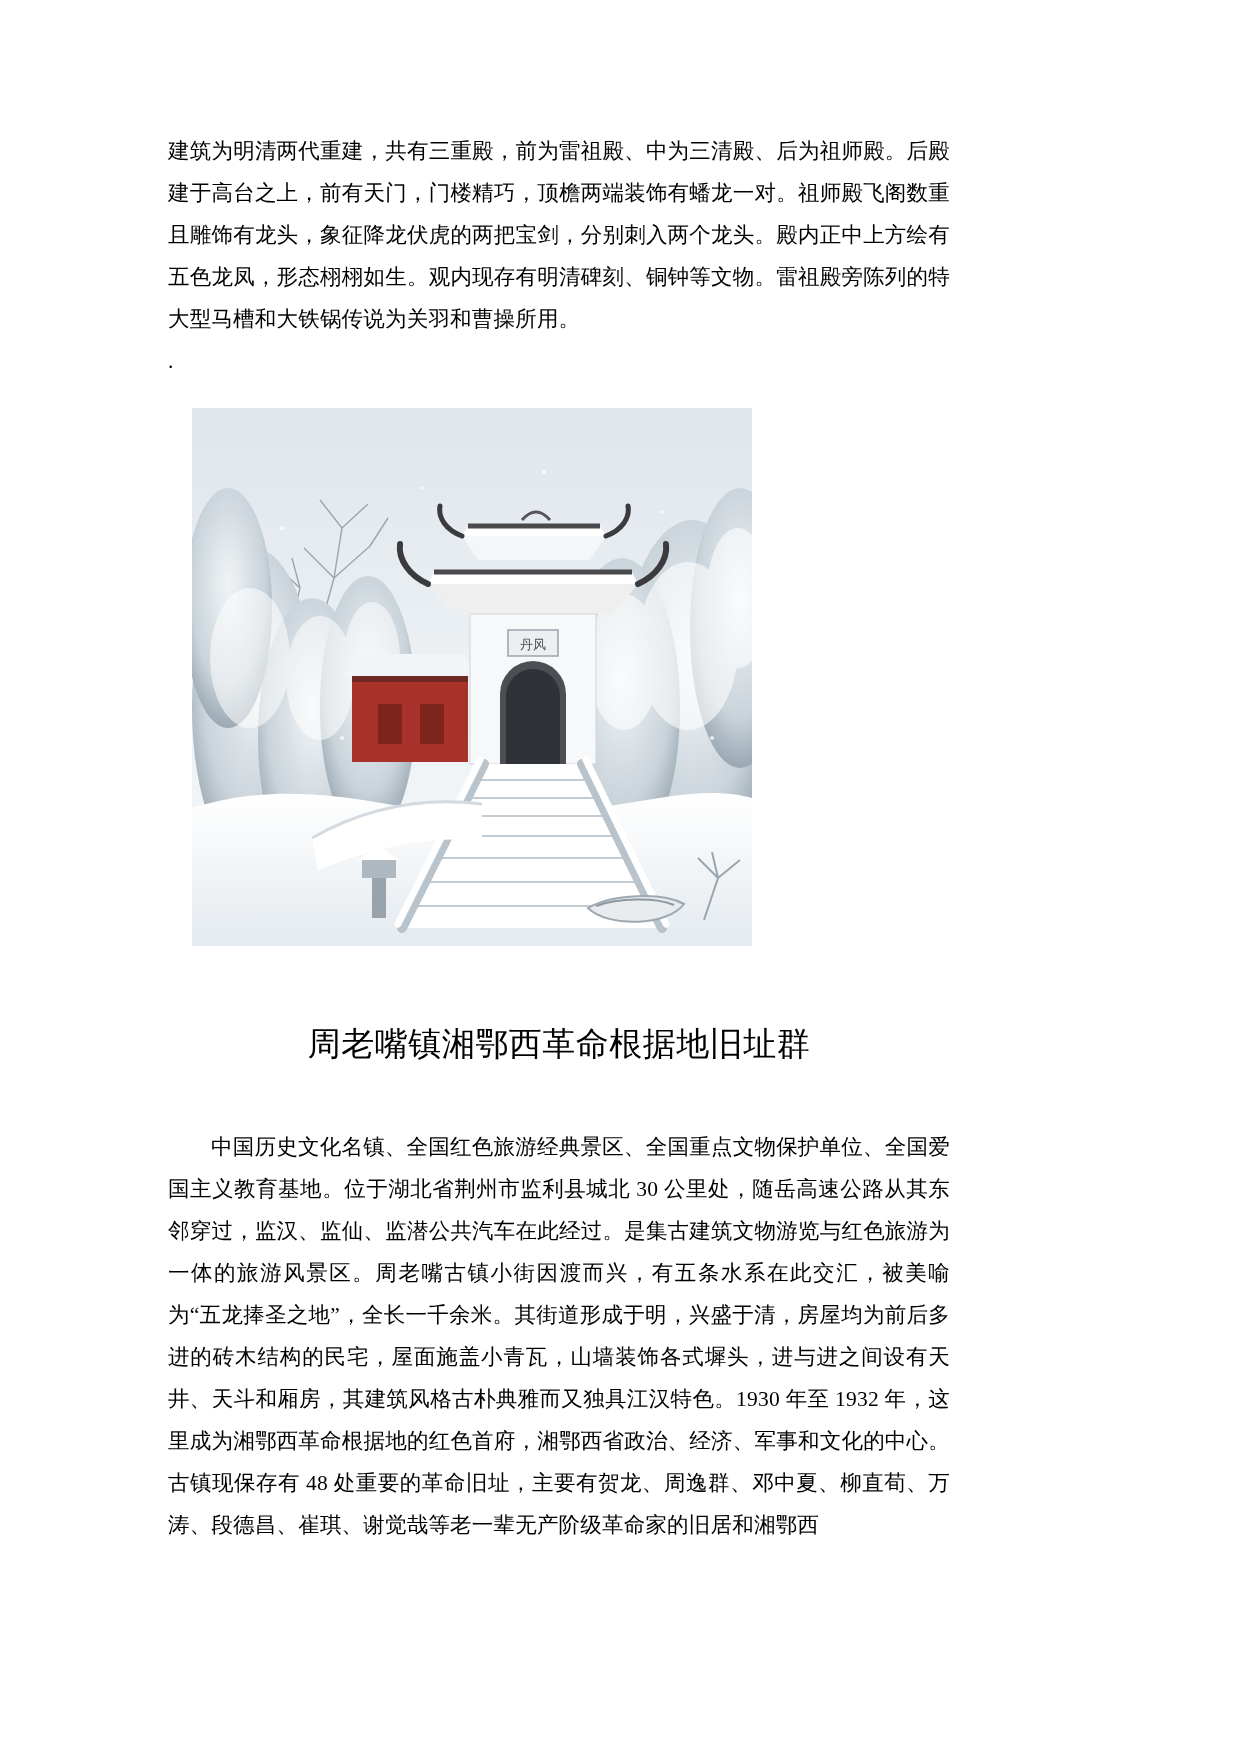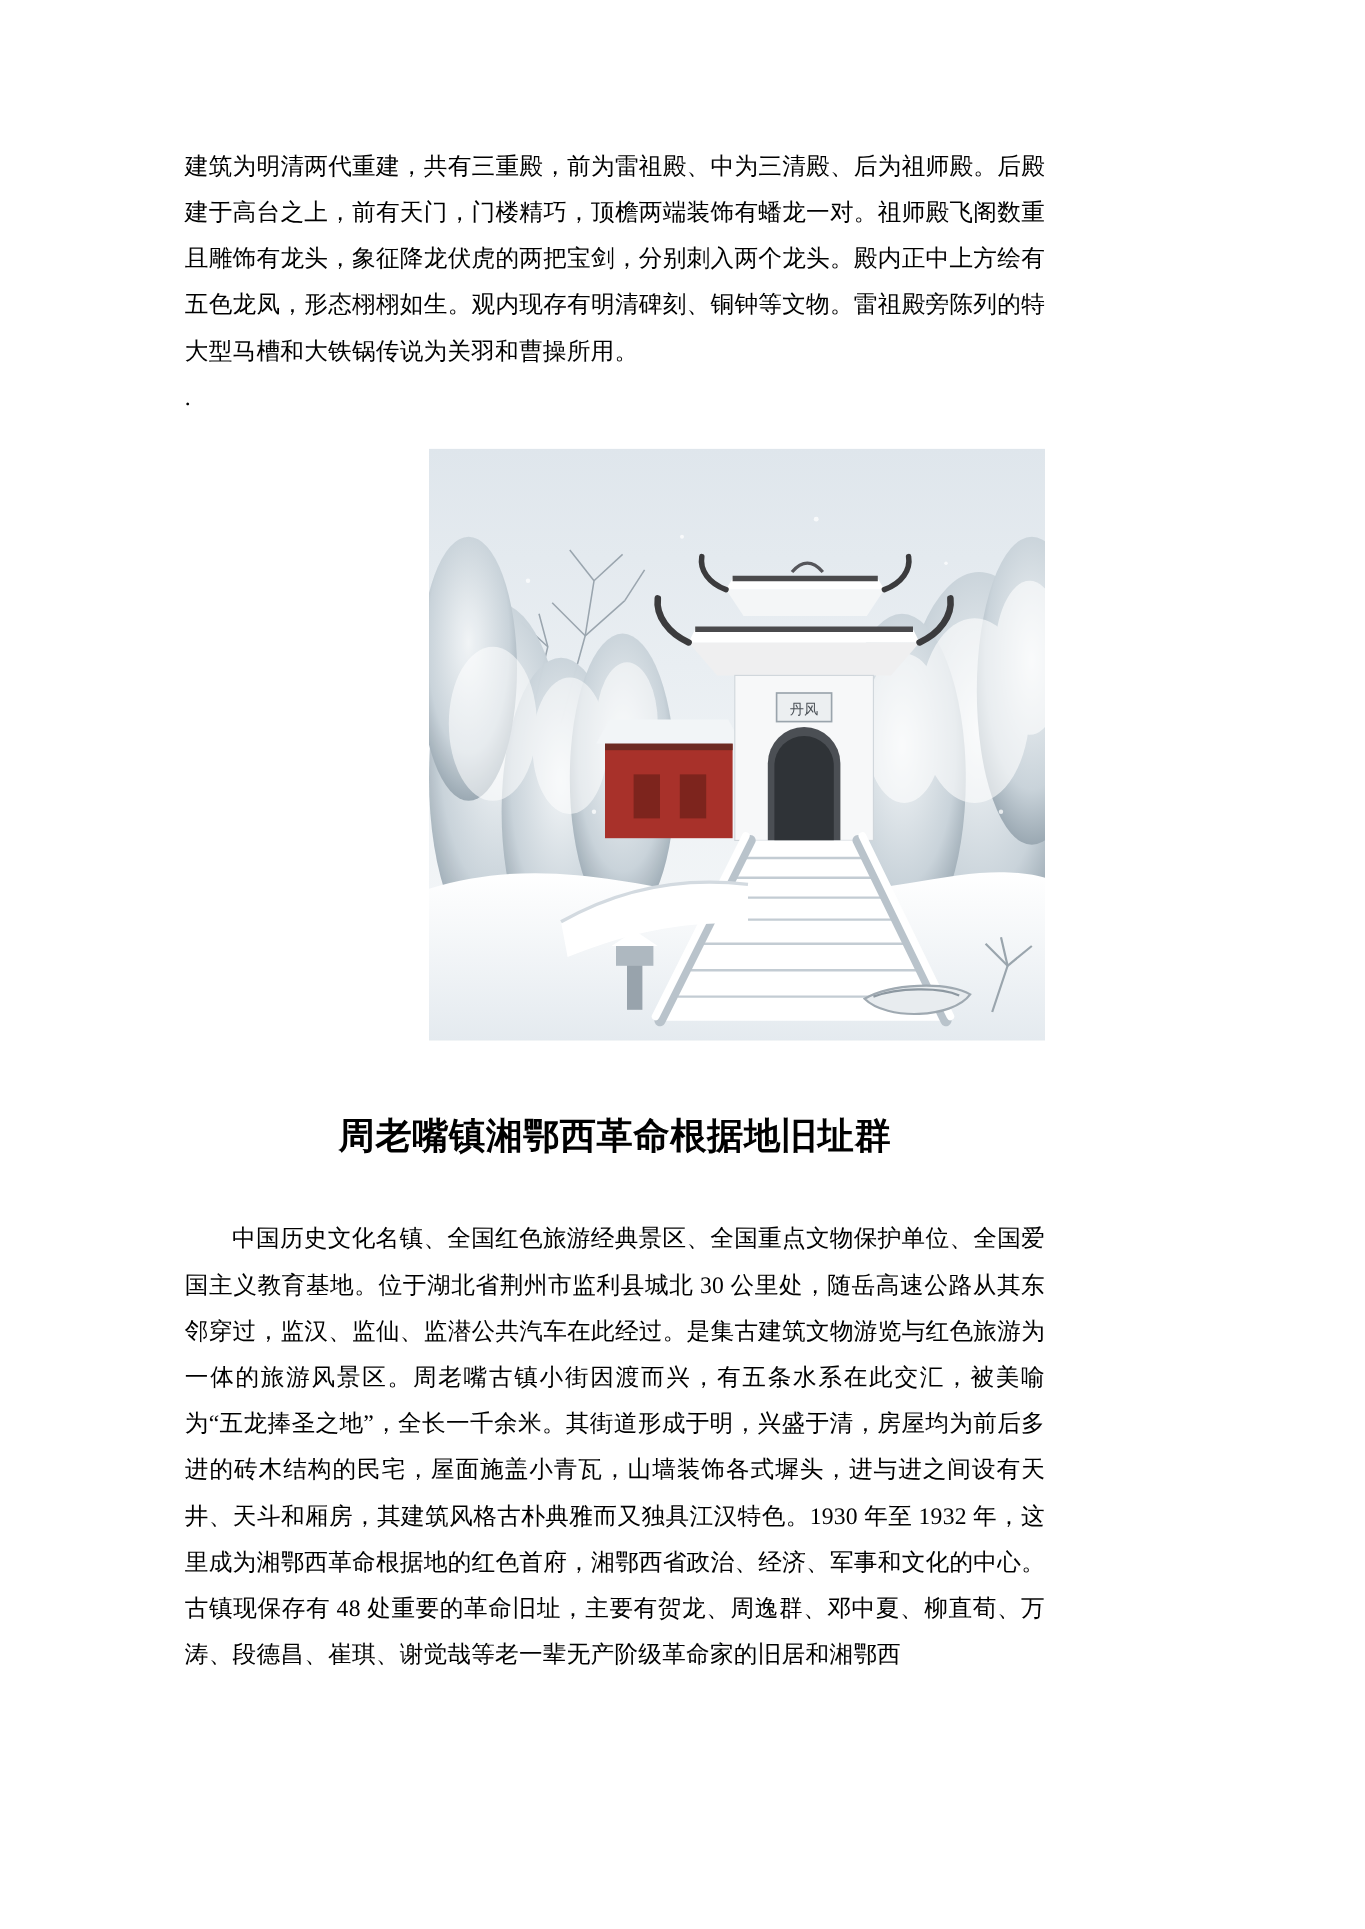--- a/index.html
+++ b/index.html
@@ -42,40 +42,40 @@
   .dot-line {
     font-size: 21.5px;
     line-height: 42px;
     margin: 0;
     height: 42px;
   }
   .figure {
     margin: 0;
     padding: 0;
     display: block;
-    text-align: right;
+    text-align: left;
   }
   .figure-frame {
     display: inline-block;
     width: 560px;
     height: 538px;
     margin-left: 24px;
     position: relative;
     overflow: hidden;
     background: #e9eef2;
   }
   
   .photo-svg { display:block; width:100%; height:100%; }
 
   .section-title {
     font-size: 33px;
-    font-weight: bold;
+    font-weight: normal;
     text-align: center;
     line-height: 48px;
-    margin: 1px;
+    margin: 12px;
     letter-spacing: 0.5px;
     font-family: "Liberation Serif", "DejaVu Serif", serif;
   }
   .spacer-lg { height: 58px; }
   .spacer-md { height: 46px; }
   .spacer-sm { height: 26px; }
 </style>
 </head>
 <body>
 

